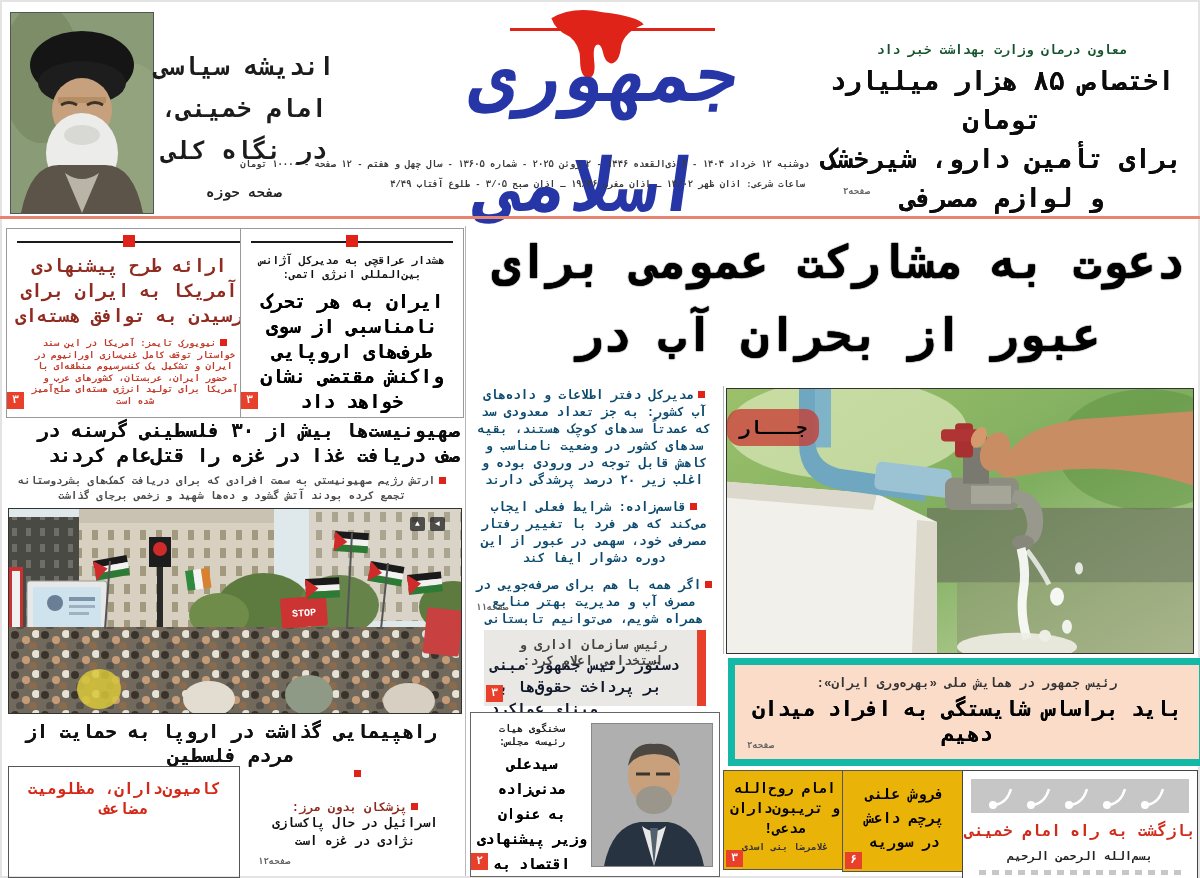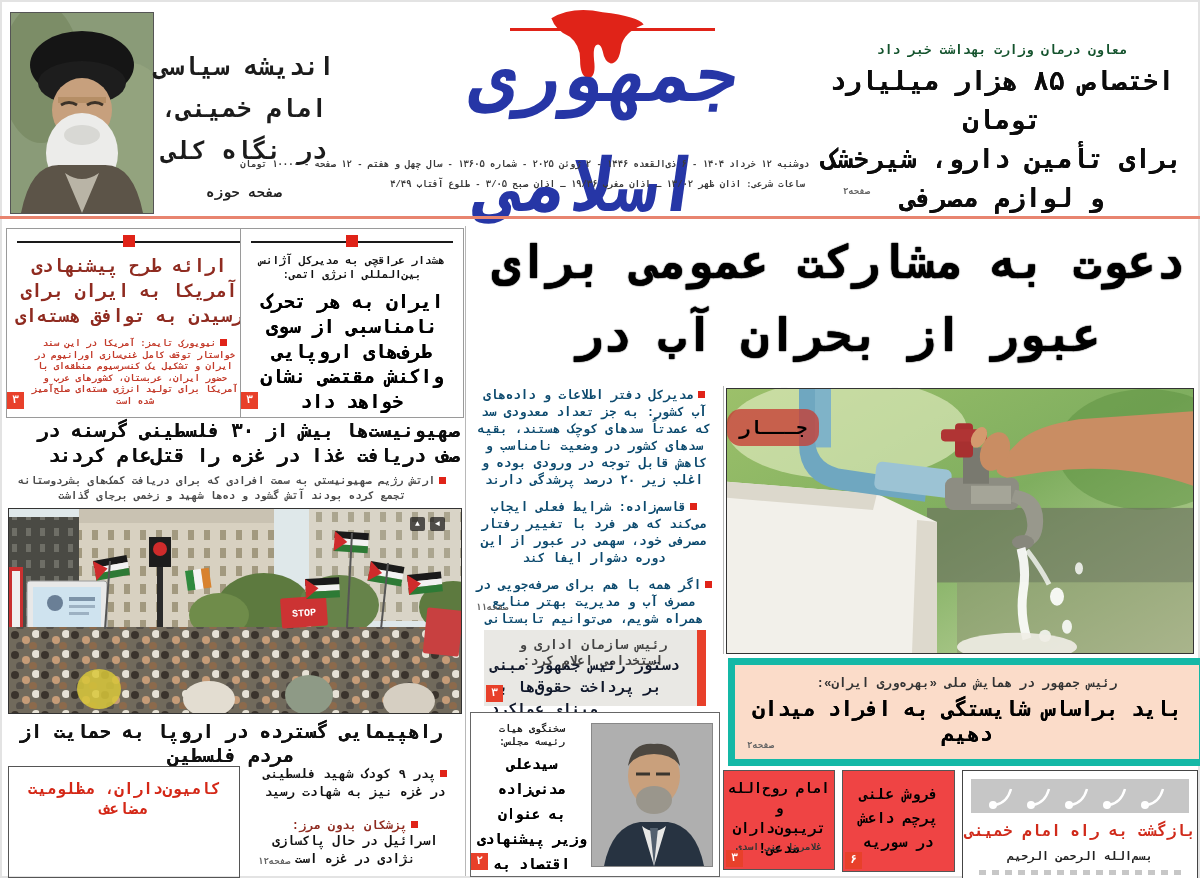--- a/index.html
+++ b/index.html
@@ -107,21 +107,21 @@
   .watermark{position:absolute;top:20px;left:0;width:92px;height:37px;background:rgba(198,62,52,.78);
              color:#000000;font-size:19px;font-weight:bold;display:flex;align-items:center;
              justify-content:center;border-radius:14px;}
   .president{left:728px;top:658px;width:464px;height:94px;background:#fbdcc9;border:7px solid #14b8a6;}
   .president .kick{position:absolute;top:10px;left:0;right:0;text-align:center;
                    font-size:12.5px;font-weight:bold;color:#333;}
   .president .hl{position:absolute;top:32px;left:0;right:0;text-align:center;
                  font-size:21px;font-weight:bold;color:#000;text-shadow:0 0 .6px #000;}
   .president .pg{position:absolute;left:12px;bottom:8px;}
 
-  .smallbox{border:1.5px solid #555;background:#ef4444;}
+  .smallbox{border:1.5px solid #555;background:#eab308;padding-left:12px;}
   .imamcol{left:723px;top:770px;width:110px;height:98px;}
   .imamcol .t{position:absolute;top:8px;left:2px;right:2px;text-align:center;
               font-size:14px;line-height:20px;font-weight:bold;color:#000;}
   .imamcol .a{position:absolute;top:70px;left:2px;right:2px;text-align:center;
               font-size:9.5px;font-weight:bold;color:#333;}
   .isis{left:842px;top:770px;width:111px;height:100px;}
   .isis .t{position:absolute;top:12px;left:2px;right:2px;text-align:center;
            font-size:14.5px;line-height:24px;font-weight:bold;color:#000;}
 
   .editorial{left:962px;top:770px;width:234px;height:108px;border:1.5px solid #444;border-bottom:none;background:#fff;}
@@ -267,28 +267,28 @@
           <rect x="16" width="8" height="20" fill="#d8822f"></rect>
       </g>
       <line x1="101" y1="52" x2="96" y2="120" stroke="#555" stroke-width="2"></line>
       <line x1="343" y1="24" x2="338" y2="118" stroke="#555" stroke-width="2"></line>
       <line x1="379" y1="54" x2="372" y2="120" stroke="#555" stroke-width="2"></line>
     </svg>
     <div class="picon pic1">◄</div>
     <div class="picon pic2">▲</div>
   </div>
 
-  <div class="ab caption">راهپیمایی گسترده در اروپا به حمایت از مردم فلسطین</div>
+  <div class="ab caption">راهپیمایی گذاشت در اروپا به حمایت از مردم فلسطین</div>
 
   <div class="ab truckers">
     <div class="hl">کامیون‌داران، مظلومیت مضاعف</div>
   </div>
 
   <div class="ab briefs">
-    <div class="b1"><span class="sq"></span><span>پدر ۹ کودک شهید فلسطینی در غزه نیز به شهادت رسید</span></div>
+    <div class="b1"><span class="sq"></span></div>
     <div class="b2k"><span class="sq"></span><span>پزشکان بدون مرز:</span></div>
     <div class="b2">اسرائیل در حال پاکسازی نژادی در غزه است</div>
   </div>
   <div class="ab smallpage briefs-page">صفحه۱۲</div>
 
   <div class="ab water">
     <div class="bullet"><span class="sq"></span><span>مدیرکل دفتر اطلاعات و داده‌های آب کشور: به جز تعداد معدودی سد که عمدتاً سدهای کوچک هستند، بقیه سدهای کشور در وضعیت نامناسب و کاهش قابل توجه در ورودی بوده و اغلب زیر ۲۰ درصد پرشدگی دارند</span></div>
     <div class="bullet"><span class="sq"></span><span>قاسم‌زاده: شرایط فعلی ایجاب می‌کند که هر فرد با تغییر رفتار مصرفی خود، سهمی در عبور از این دوره دشوار ایفا کند</span></div>
     <div class="bullet"><span class="sq"></span><span>اگر همه با هم برای صرفه‌جویی در مصرف آب و مدیریت بهتر منابع همراه شویم، می‌توانیم تابستانی سخت را با کمترین مشکل پشت سر بگذاریم</span></div>
   </div>

